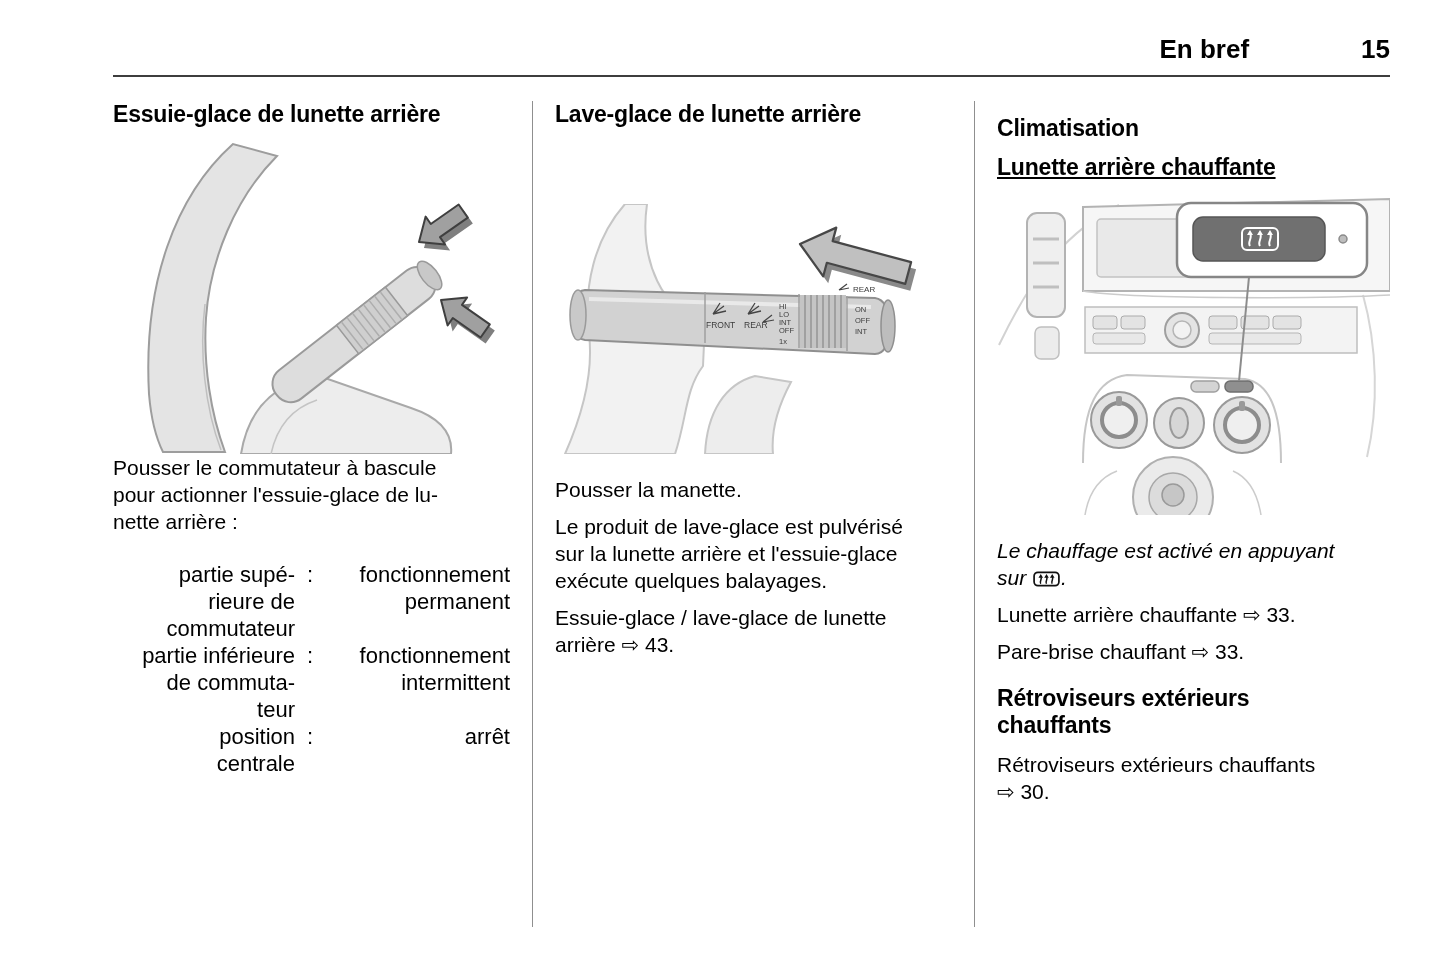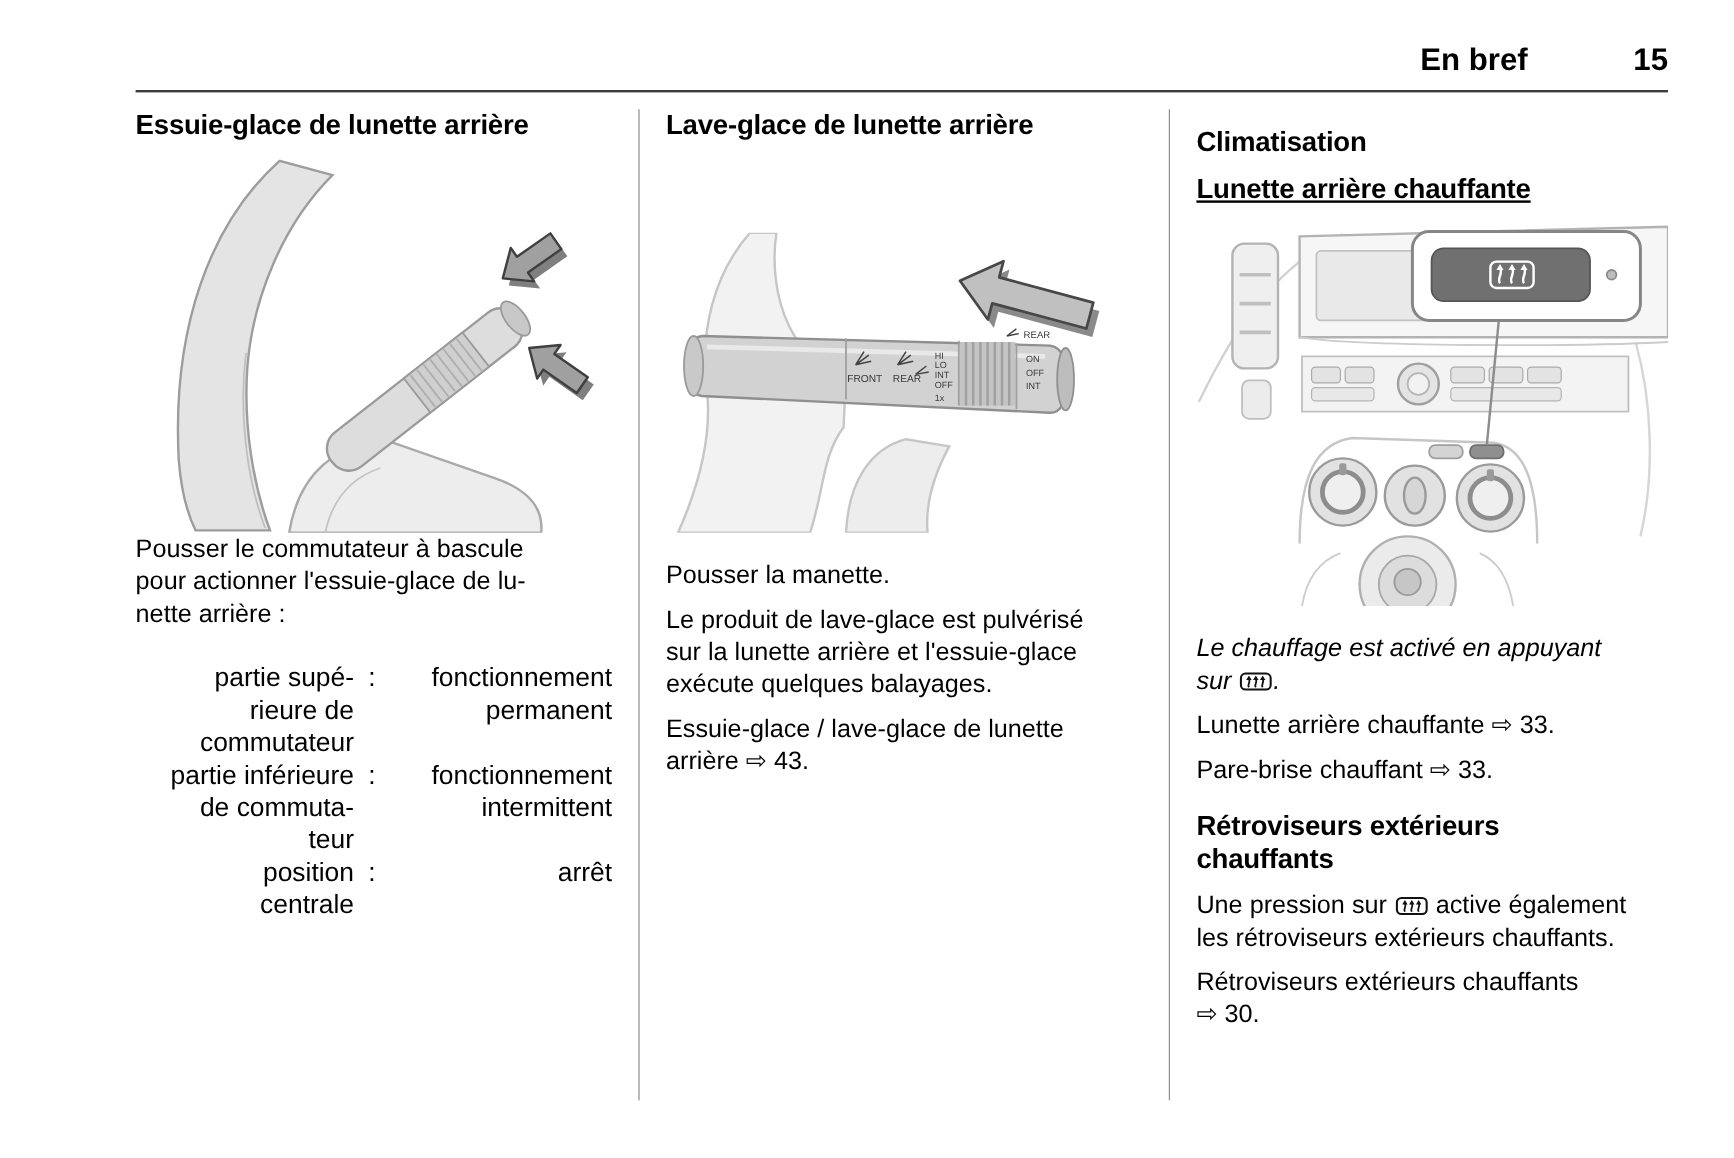--- a/index.html
+++ b/index.html
@@ -2,25 +2,25 @@
 <html><head>
 <meta charset="utf-8">
 <style>
   * { margin:0; padding:0; box-sizing:border-box; }
   html,body { background:#ffffff; }
   .page {
     position:relative; width:1445px; height:965px; overflow:hidden;
     font-family:"Liberation Sans", sans-serif; color:#000; background:#fff;
   }
   .header {
-    display:flex; justify-content:flex-end; align-items:baseline; gap:88px;
+    display:flex; justify-content:flex-end; align-items:baseline; gap:112px;
     padding:34px 55px 10px 113px; font-size:26px; font-weight:bold;
   }
   .rule { border-top:2px solid #3d3d3d; margin:0 55px 0 113px; }
-  .columns { display:flex; align-items:flex-start; padding:12px 55px 0 113px; }
+  .columns { display:flex; align-items:flex-start; padding:22px 55px 0 113px; }
   .col1 { width:397px; }
   .col2 { width:400px; }
   .col3 { width:393px; }
   .vsep { width:1px; background:#8f8f8f; height:826px; margin:2px 22px 0 22px; flex:none; }
   h3.coltitle { font-size:23px; font-weight:bold; letter-spacing:-0.2px; white-space:nowrap; margin:2px 0 0 0; }
   h2.sectitle { font-size:23px; font-weight:bold; letter-spacing:-0.2px; white-space:nowrap; margin:16px 0 12px 0; }
   h3.subtitle { font-size:23px; font-weight:bold; letter-spacing:-0.2px; margin:0 0 14px 0;text-decoration:underline; }
   h3.subtitle2 { font-size:23px; font-weight:bold; letter-spacing:-0.2px; margin:20px 0 12px 0; }
   .preline { white-space:pre-line; }
   .body { font-size:21px; line-height:27px; }
@@ -243,25 +243,19 @@
               <path d="M9,16.5 C7,14 11,12 9,9.5 M15,16.5 C13,14 17,12 15,9.5 M21,16.5 C19,14 23,12 21,9.5" fill="none" stroke="#111" stroke-width="1.6"></path>
               <path d="M9,6.2 l-2.4,4 h4.8 Z M15,6.2 l-2.4,4 h4.8 Z M21,6.2 l-2.4,4 h4.8 Z" fill="#111"></path>
             </svg></span><span>.</span></p>
 
       <p class="body preline para3">Lunette arrière chauffante ⇨ 33.</p>
       <p class="body preline para3">Pare-brise chauffant ⇨ 33.</p>
 
       <h3 class="subtitle2 preline">Rétroviseurs extérieurs
 chauffants</h3>
 
-      <p class="body"><span class="preline">Une pression sur </span><span class="inline-icon"><svg viewBox="0 0 30 22" width="29" height="21">
-              <rect x="2" y="4.5" width="26" height="14" rx="4" fill="none" stroke="#111" stroke-width="1.8"></rect>
-              <path d="M9,16.5 C7,14 11,12 9,9.5 M15,16.5 C13,14 17,12 15,9.5 M21,16.5 C19,14 23,12 21,9.5" fill="none" stroke="#111" stroke-width="1.6"></path>
-              <path d="M9,6.2 l-2.4,4 h4.8 Z M15,6.2 l-2.4,4 h4.8 Z M21,6.2 l-2.4,4 h4.8 Z" fill="#111"></path>
-            </svg></span><span class="preline"> active également
-les rétroviseurs extérieurs chauffants.</span></p>
 
       <p class="body preline para3">Rétroviseurs extérieurs chauffants
 ⇨ 30.</p>
     </section>
 
   </main>
 </div>
 
 </body></html>

